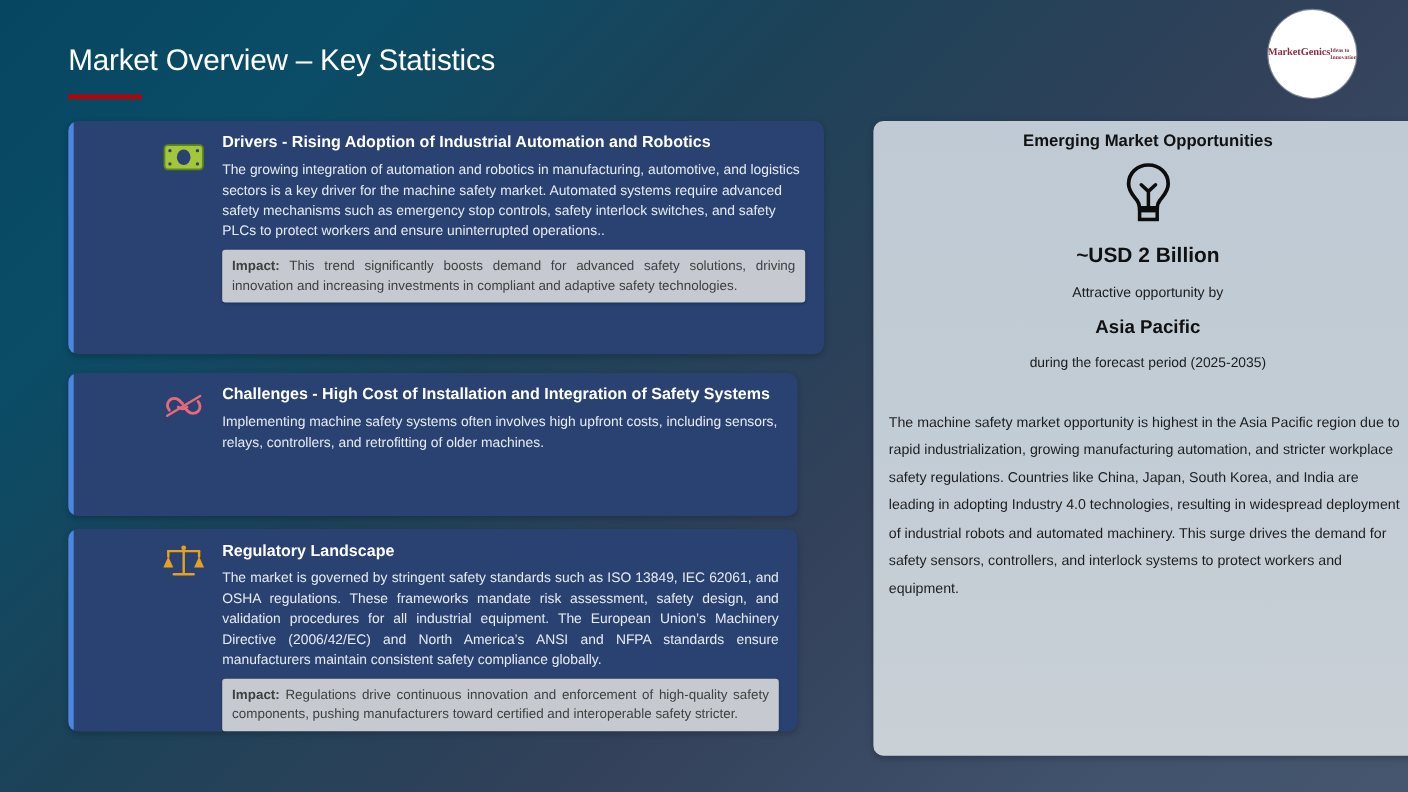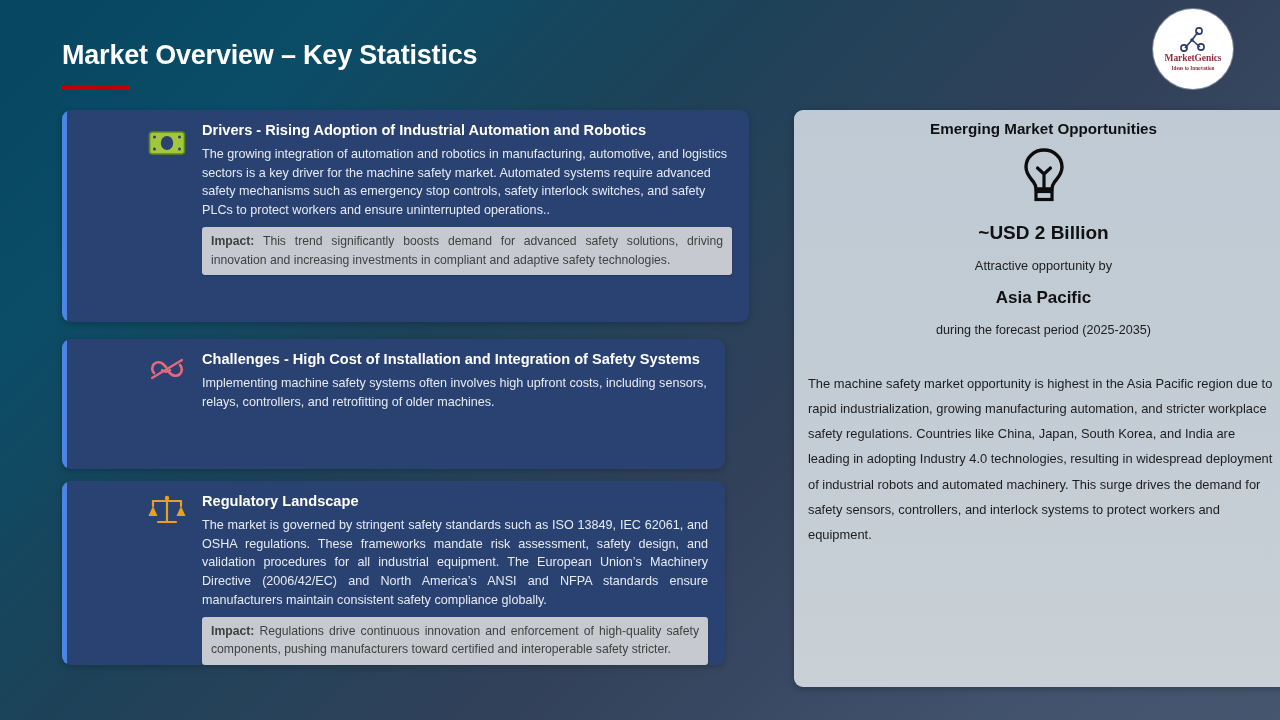--- a/index.html
+++ b/index.html
@@ -21,21 +21,21 @@
       linear-gradient(135deg, #064660 0%, #0b4c66 18%, #1d4258 38%, #33415a 62%, #41526c 85%, #46566f 100%);
     overflow: hidden;
   }
 
   
   .page-title {
     position: absolute;
     left: 62px;
     top: 40px;
     font-size: 27px;
-    font-weight: bold;
+    font-weight: normal;
     color: #ffffff;
     letter-spacing: -0.2px;
     white-space: nowrap;
   }
   .title-rule {
     position: absolute;
     left: 62px;
     top: 86px;
     width: 67px;
     height: 4px;
@@ -46,21 +46,21 @@
   .logo {
     position: absolute;
     left: 1153px;
     top: 9px;
     width: 80px;
     height: 80px;
     border-radius: 50%;
     background: #ffffff;
     box-shadow: 0 0 0 1px rgba(255,255,255,0.35);
     display: flex;
-    flex-direction: column;
+    flex-direction: row;
     align-items: center;
     justify-content: center;
     overflow: hidden;
   }
   .logo-mark {
     width: 30px;
     height: 26px;
     margin-bottom: 1px;
   }
   .logo-name {

